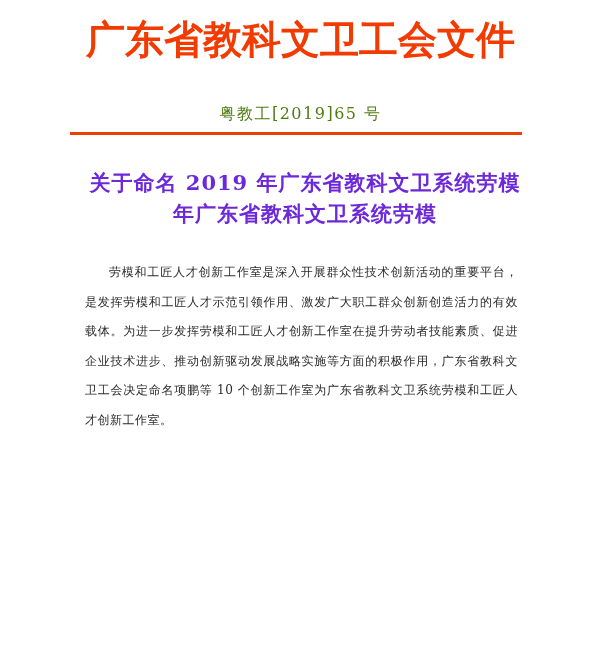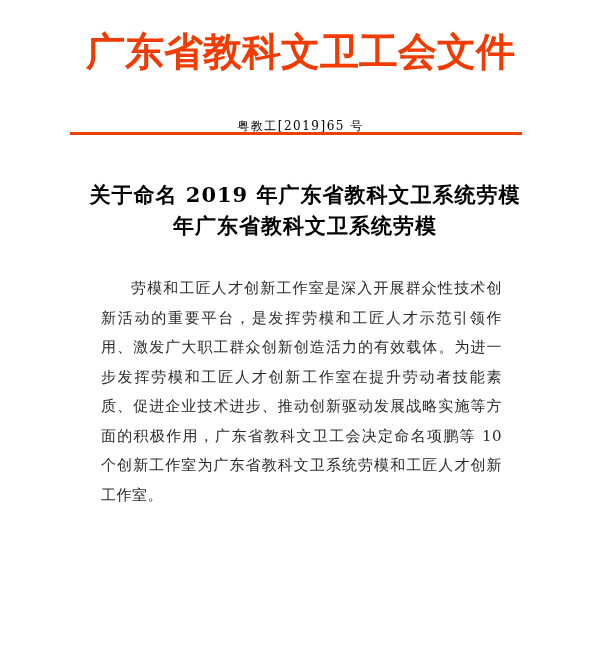--- a/index.html
+++ b/index.html
@@ -11,67 +11,67 @@
     position: relative;
     width: 601px;
     height: 671px;
     margin: 0 auto;
     background: #ffffff;
     overflow: hidden;
     font-family: "DejaVu Serif", "Liberation Serif", serif;
   }
   .letterhead {
     margin: 0;
-    padding-top: 25px;
+    padding-top: 13px;
     text-align: center;
     font-size: 39px;
     line-height: 52px;
     font-weight: bold;
     color: #f23b00;
     letter-spacing: 0px;
     white-space: nowrap;
   }
   .doc-number {
     margin: 0;
     margin-top: 40px;
     text-align: center;
-    font-size: 12px;
+    font-size: 16px;
     line-height: 18px;
-    color: #000000;
+    color: #4d7c0f;
     letter-spacing: 1.5px;
   }
   .red-divider {
     position: absolute;
     left: 70px;
     top: 132px;
     width: 452px;
     height: 3px;
     background: #ee4000;
   }
   .doc-title {
     margin: 0;
     margin-top: 44px;
     text-align: center;
     font-size: 21px;
     line-height: 31px;
     font-weight: bold;
-    color: #000000;
+    color: #6d28d9;
     letter-spacing: 1px;
     padding-left: 9px;
   }
   .body-text {
     position: absolute;
     left: 85px;
     top: 258px;
     width: 433px;
     color: #2b2b2b;
   }
   .body-text p {
-    margin: 16px;
-    font-size: 15px;
+    margin: 0;
+    font-size: 12px;
     line-height: 29.5px;
     text-align: justify;
     text-justify: inter-ideograph;
     text-indent: 2em;
     letter-spacing: 0.5px;
   }
 </style>
 </head>
 <body>
 

